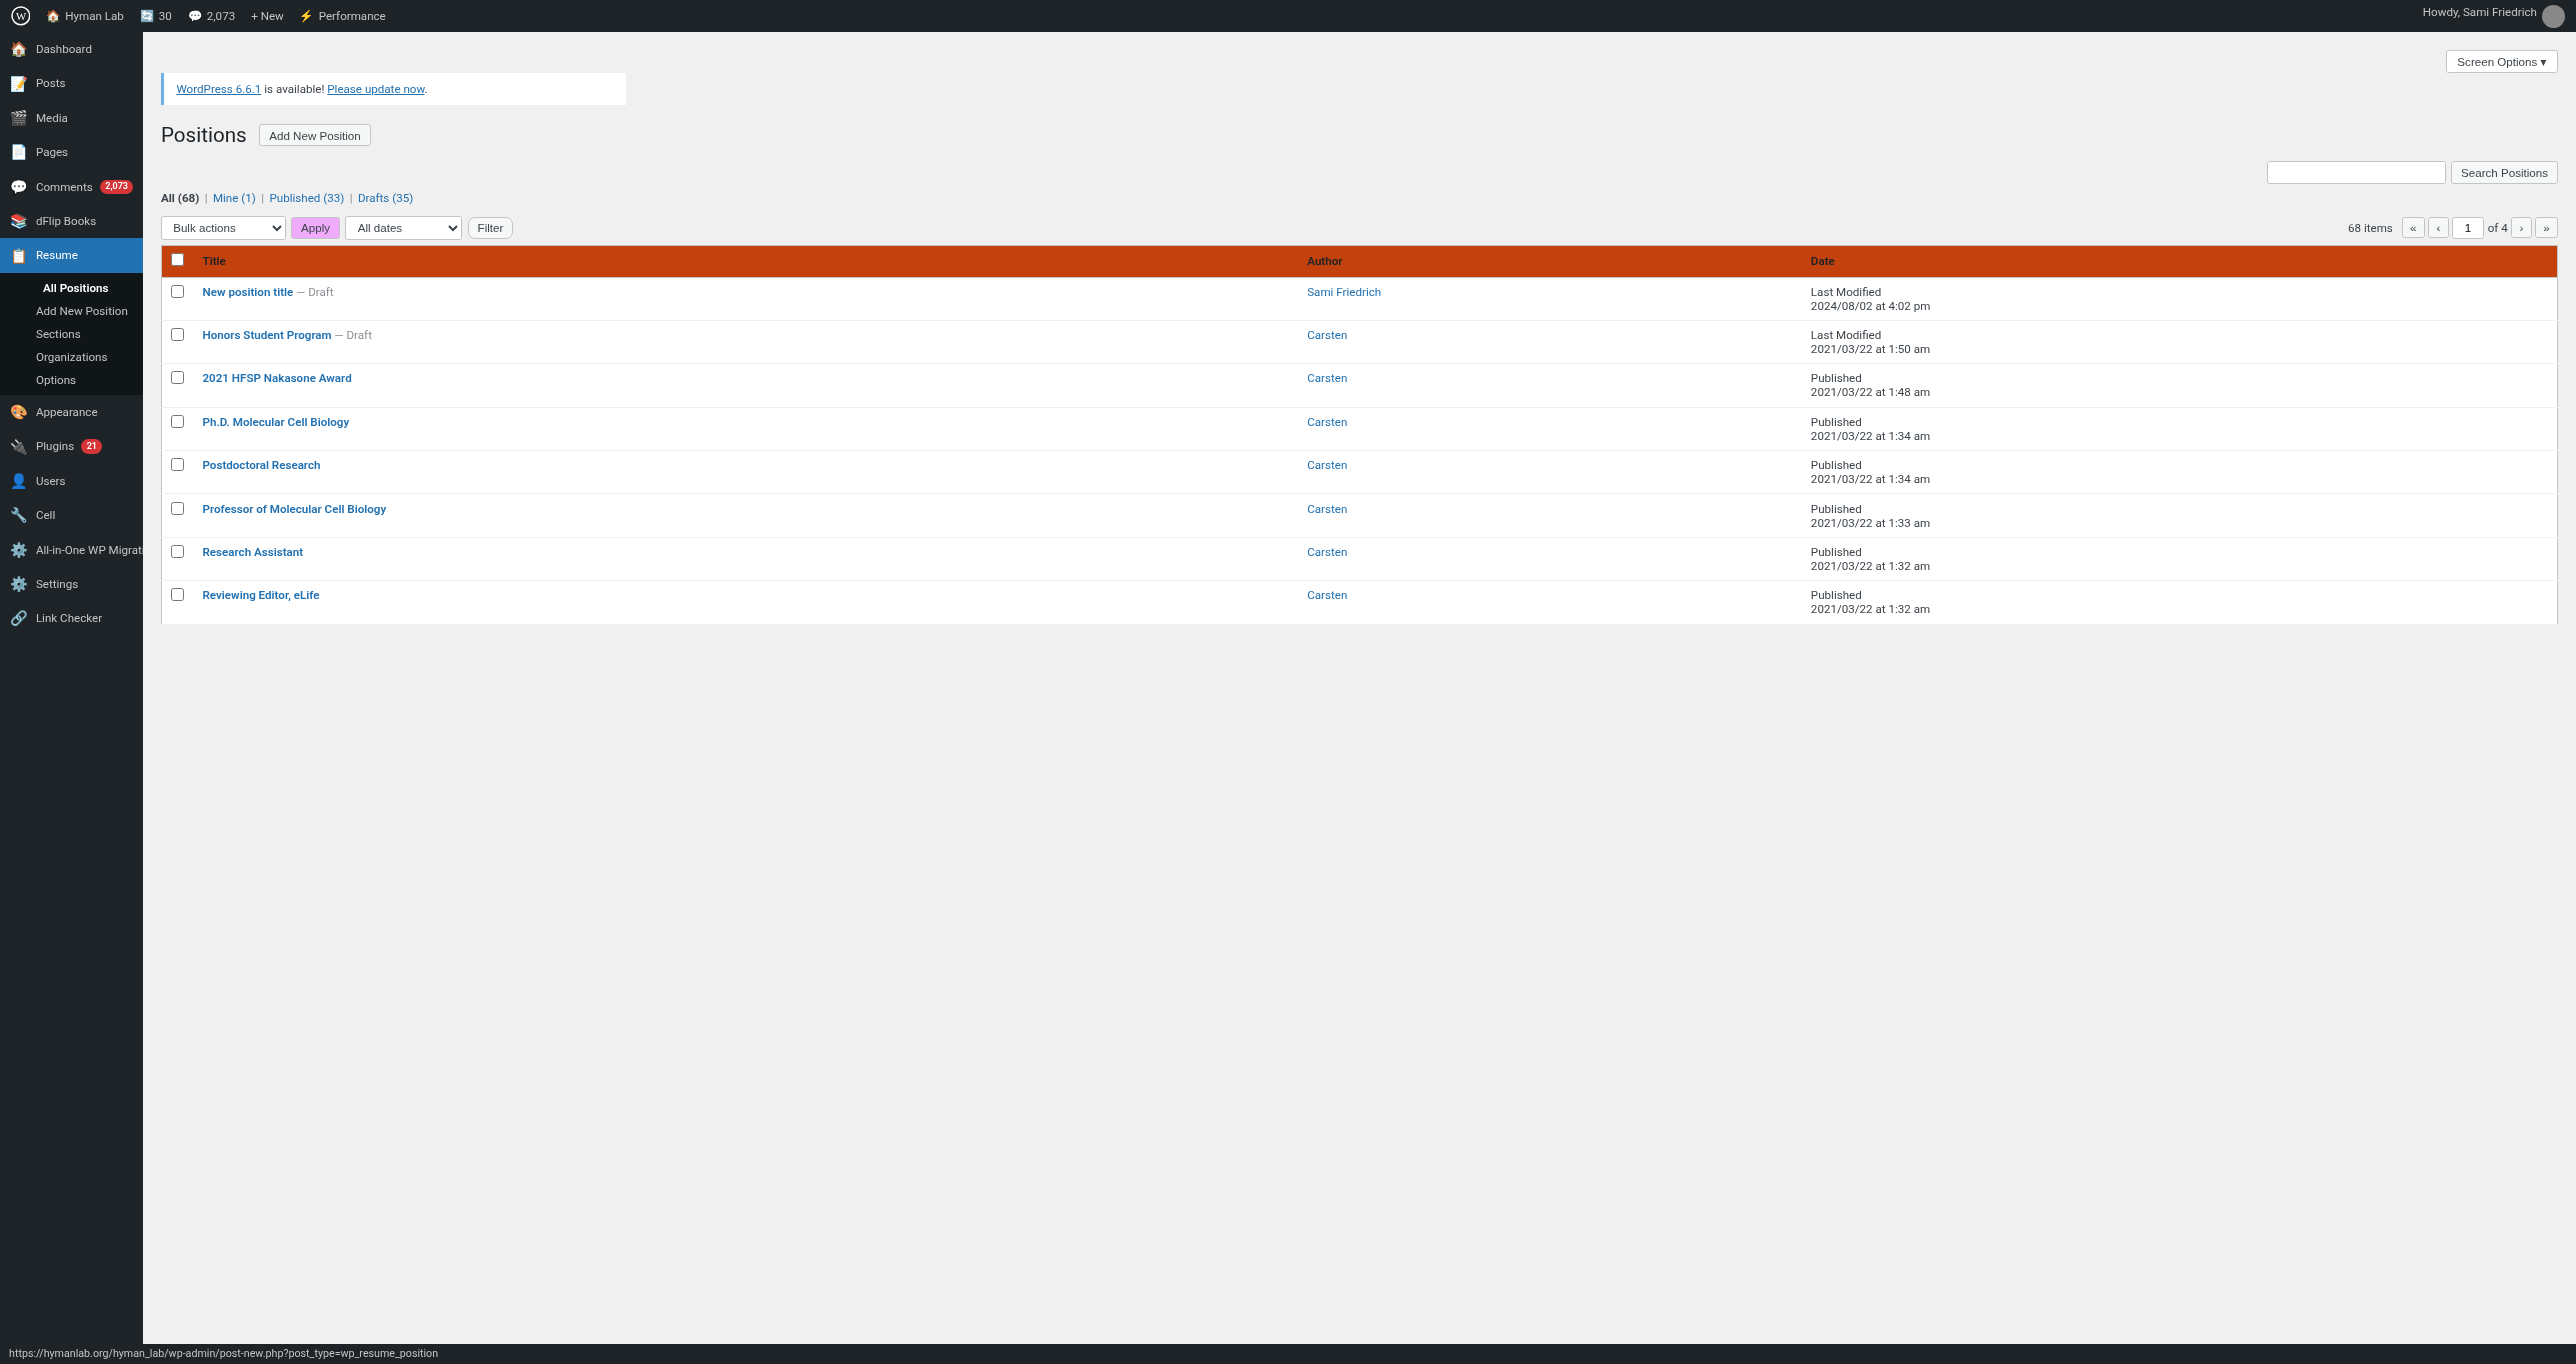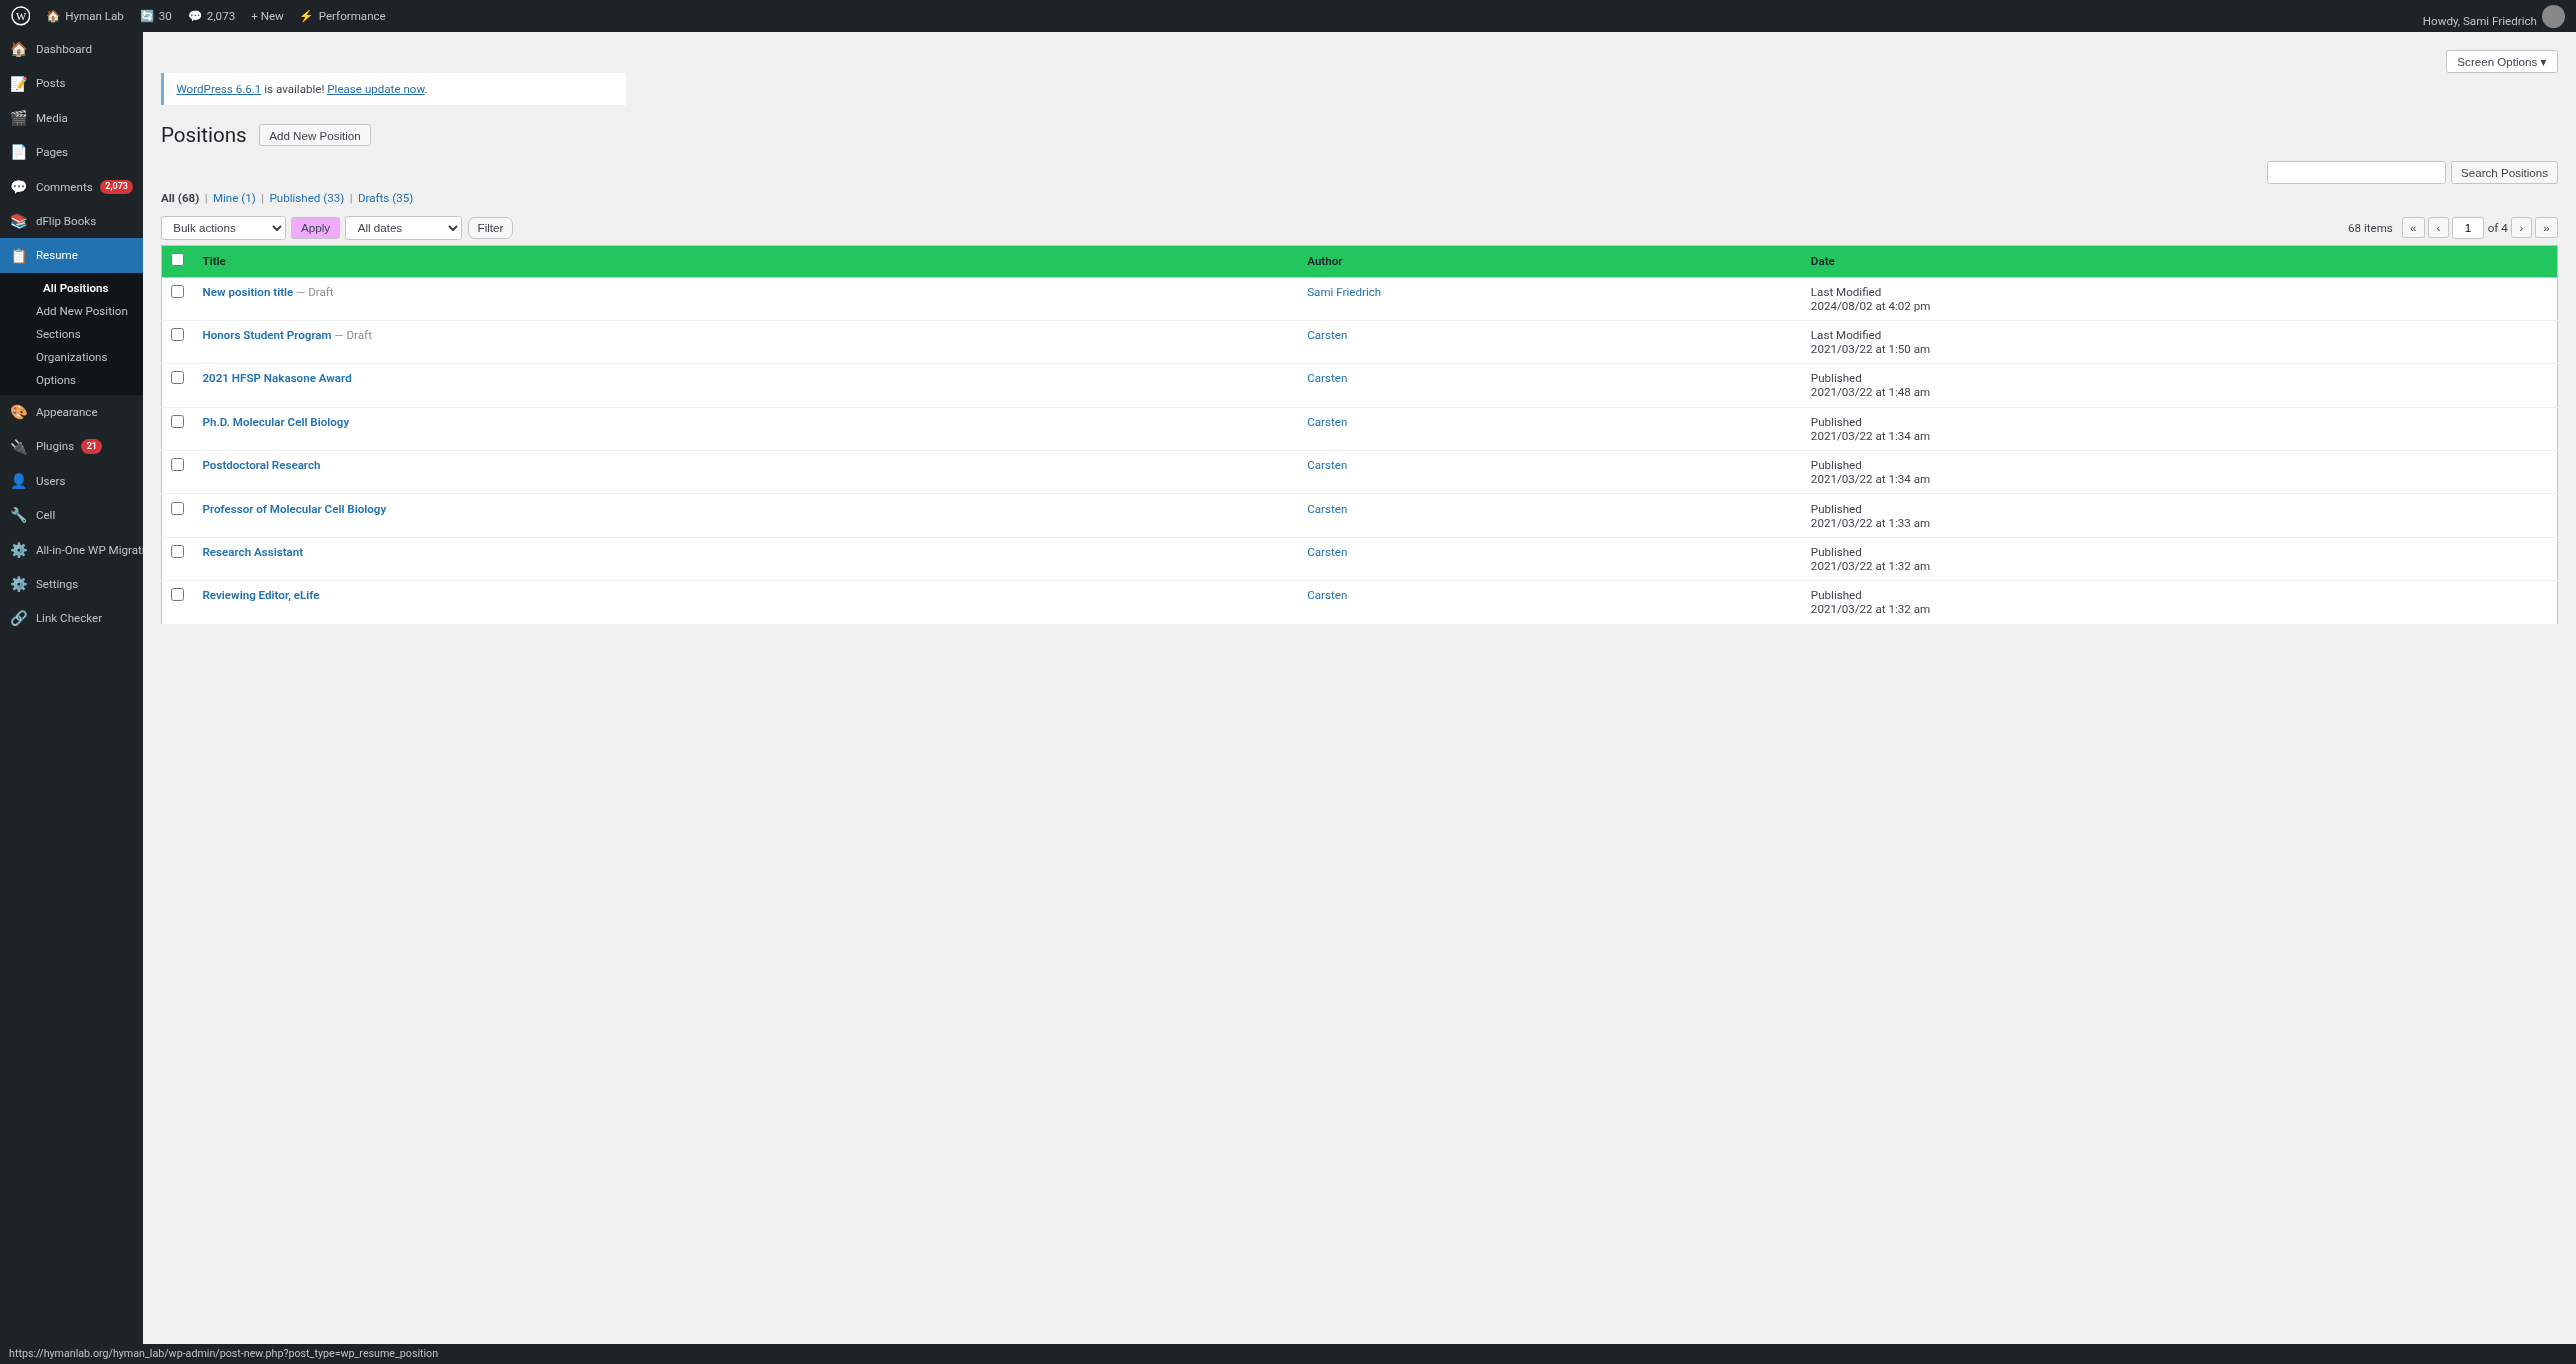--- a/index.html
+++ b/index.html
@@ -11,21 +11,21 @@
       color: #fff;
       height: 32px;
       display: flex;
       align-items: center;
       padding: 0 10.7px;
       position: fixed;
       top: 0; left: 0; right: 0;
       z-index: 1000;
     }
     .adminbar-left { display: flex; align-items: center; gap: 16px; flex: 1; }
-    .adminbar-right { display: flex; align-items: flex-end; gap: 5.4px; color: #c3c4c7; font-size: 11.6px; }
+    .adminbar-right { display: flex; align-items: flex-start; gap: 5.4px; color: #c3c4c7; font-size: 11.6px; }
     .adminbar-item { display: flex; align-items: center; gap: 4.5px; color: #c3c4c7; font-size: 11.6px; cursor: pointer; }
     .wp-logo { width: 19.7px; height: 19.7px; }
 
     
     #adminmenu {
       background: #1d2327;
       width: 143px;
       position: fixed;
       top: 32px; left: 0; bottom: 0;
       overflow-y: auto;
@@ -220,21 +220,21 @@
     .pag-of { font-size: 11.6px; color: #3c434a; }
 
     
     .wp-list-table {
       width: 100%;
       border-collapse: collapse;
       background: #fff;
       border: 0.9px solid #c3c4c7;
     }
     .wp-list-table th {
-      background: #22c55e;
+      background: #c2410c;
       border-bottom: 0.9px solid #c3c4c7;
       padding: 7.2px 9px;
       text-align: left;
       font-size: 11.6px;
       font-weight: 600;
       color: #1d2327;
     }
     .wp-list-table th.cb { width: 32px; }
     .wp-list-table td {
       padding: 7.2px 9px;

